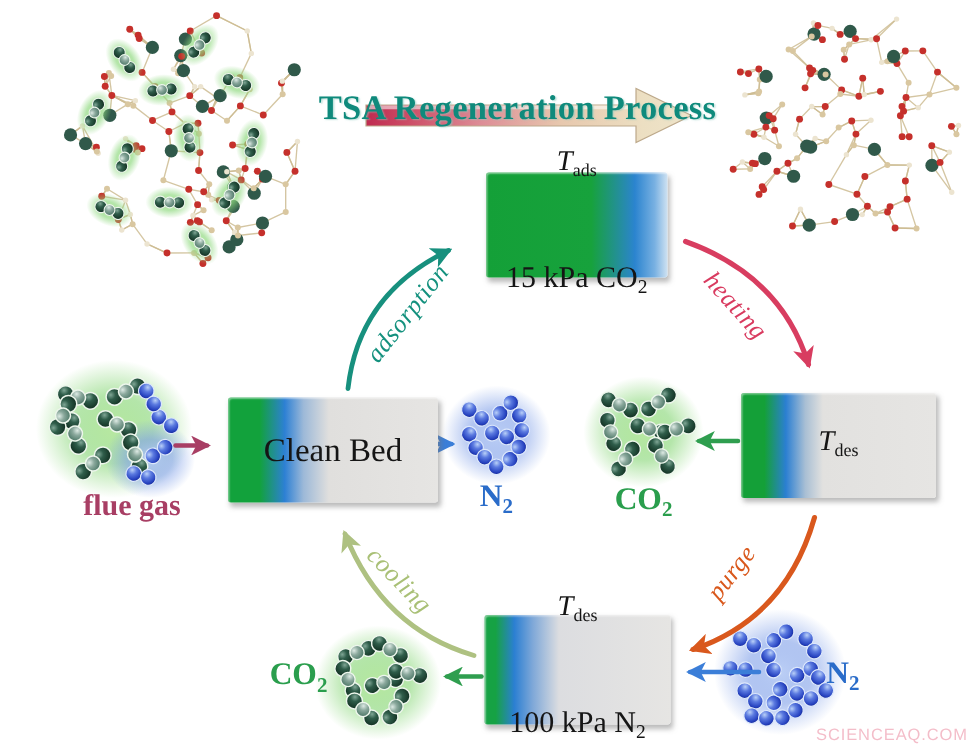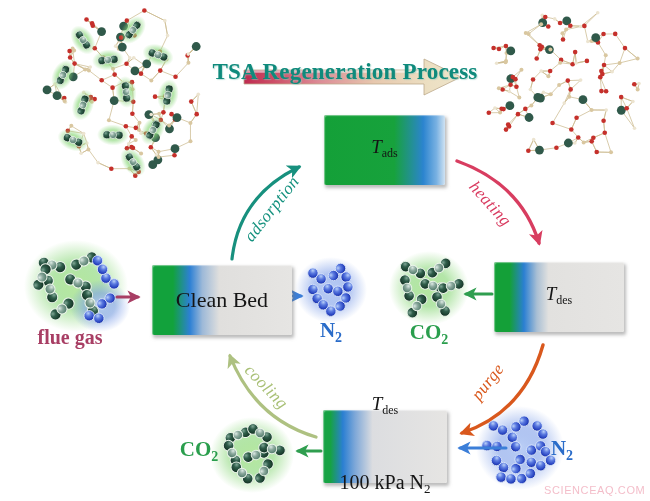--- a/index.html
+++ b/index.html
@@ -23,21 +23,21 @@
     background:linear-gradient(90deg,#14a038 0%,#17a23c 58%,#2b84cf 82%,#79b1e2 93%,#cfe2f2 100%);}
   .box-des-right{left:494px;top:262px;width:130px;height:70px;
     background:linear-gradient(90deg,#14a038 0%,#14a038 12%,#2b7fd2 23%,#a9bfd4 33%,#e2e1df 42%,#e6e5e3 100%);}
   .box-des-bottom{left:323px;top:410px;width:124px;height:73px;
     background:linear-gradient(90deg,#16a244 0%,#16a244 6%,#2b7fd2 16%,#7fa8d8 26%,#dcdde0 40%,#e6e5e3 100%);}
   .box-clean{left:152px;top:265px;width:140px;height:70px;font-size:22px;
     background:linear-gradient(90deg,#12a23c 0%,#12a23c 15%,#2d80d4 27%,#9db9d8 36%,#e0dfdd 48%,#e6e5e3 100%);}
   
   .mol-label{position:absolute;font-weight:bold;font-size:21px;text-align:center;}
   .sub2{font-size:14px;vertical-align:-5px;}
-  #lbl-flue{left:18px;top:326px;width:104px;font-size:20px;}
+  #lbl-flue{left:36px;top:326px;width:104px;font-size:20px;}
   #lbl-n2-mid{left:305px;top:318px;width:52px;}
   #lbl-co2-mid{left:397px;top:320px;width:64px;}
   #lbl-co2-bottom{left:167px;top:437px;width:64px;}
   #lbl-n2-bottom{left:535px;top:436px;width:54px;}
   
   .proc-label{position:absolute;font-style:italic;font-size:17px;letter-spacing:.4px;text-align:center;}
   #lbl-adsorption{left:222px;top:199px;width:100px;transform:rotate(-52deg);}
   #lbl-heating{left:445px;top:194px;width:90px;transform:rotate(48deg);}
   #lbl-purge{left:456px;top:372px;width:64px;transform:rotate(-52deg);}
   #lbl-cooling{left:228px;top:377px;width:76px;transform:rotate(46deg);}
@@ -1146,20 +1146,21 @@
 
   <svg class="layer" style="left:238px;top:54px;" width="228" height="46">
     <path d="M 6 16 L 186 16 L 186 5 L 223 23 L 186 41 L 186 30 L 6 30 Z" fill="url(#agrad)" stroke="#bda98b" stroke-width="0.8"></path>
     <path d="M 8 17.5 L 184 17.5" stroke="rgba(255,255,255,.55)" stroke-width="2.5" fill="none"></path>
   </svg>
 
   <div class="title" style="color: rgb(15, 138, 124);">TSA Regeneration Process</div>
 
   <div class="box box-ads">
     <div class="line1"><span class="tsym">T</span><span class="tsub">ads</span></div>
+    <div class="line2"><span>15 kPa CO</span><span class="psub">2</span></div>
   </div>
 
   <div class="box box-des-right">
     <div class="line1"><span class="tsym">T</span><span class="tsub">des</span></div>
   </div>
 
   <div class="box box-des-bottom">
     <div class="line1"><span class="tsym">T</span><span class="tsub">des</span></div>
     <div class="line2"><span>100 kPa N</span><span class="psub">2</span></div>
   </div>

